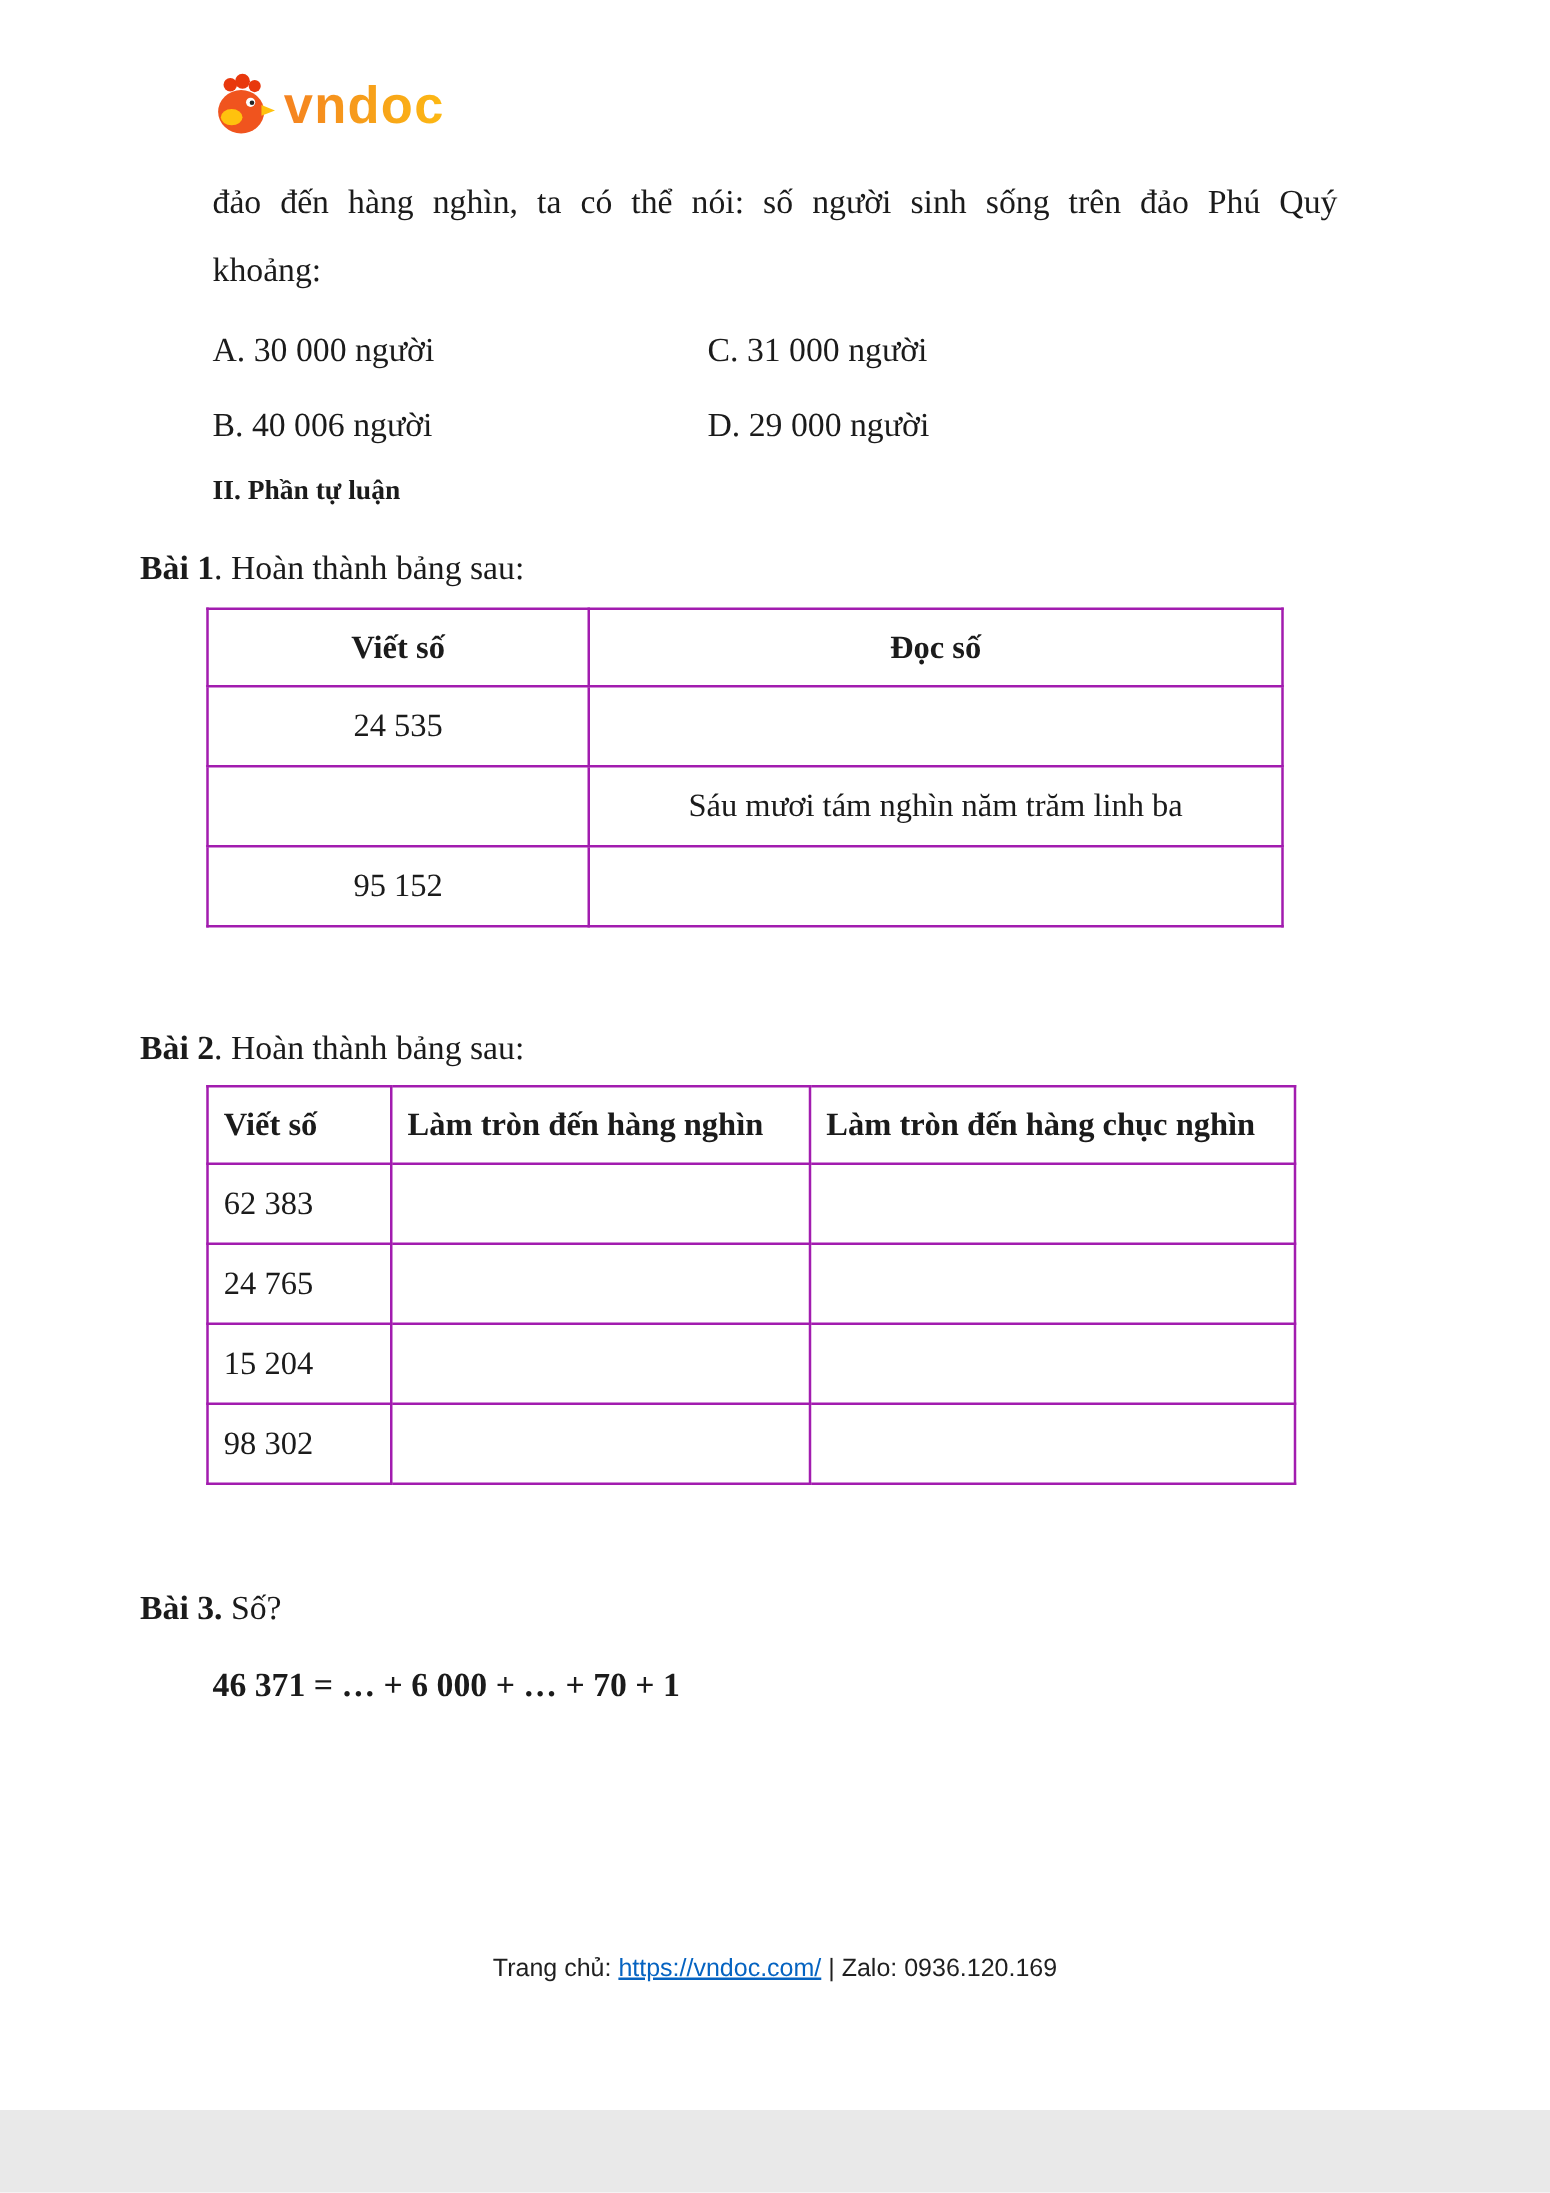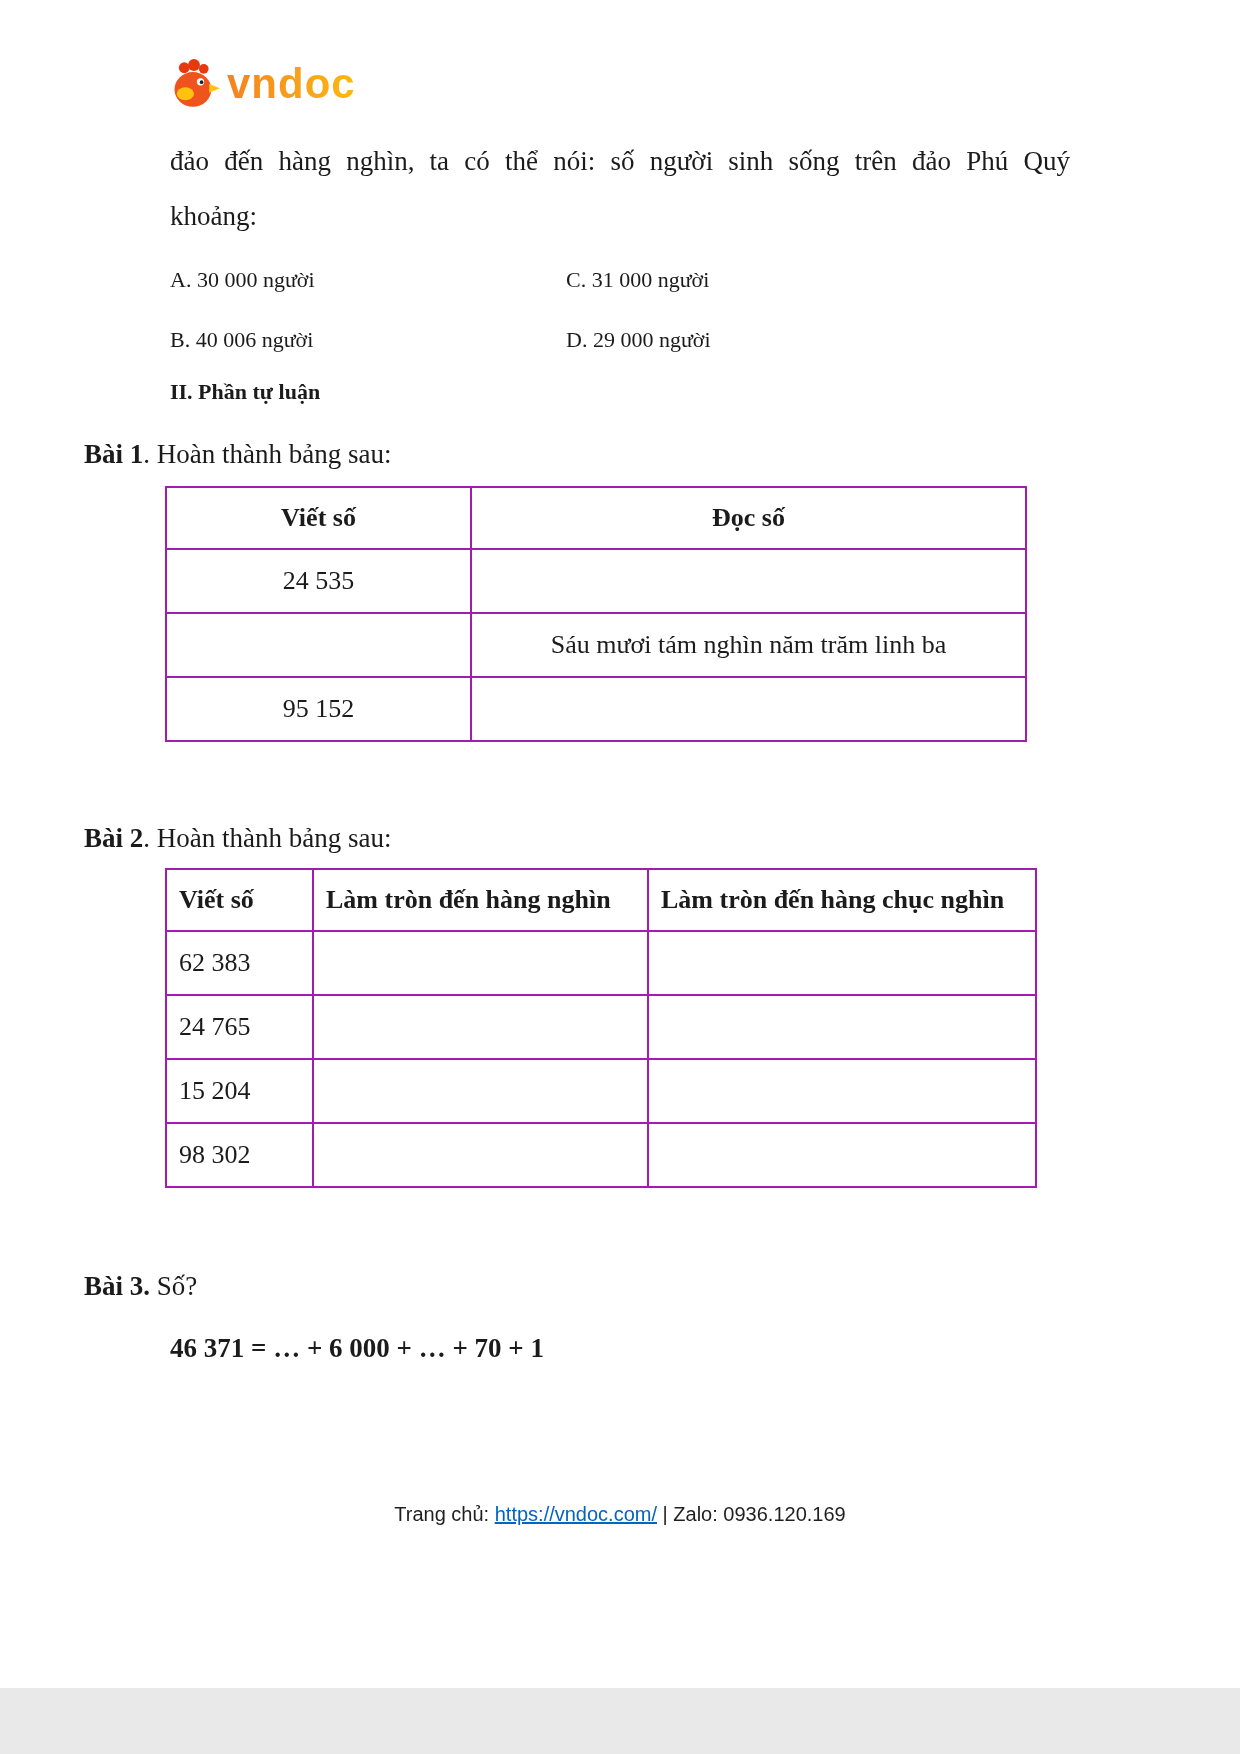--- a/index.html
+++ b/index.html
@@ -49,34 +49,34 @@
   .para .pline {
     display: block;
     line-height: 55px;
   }
 
   
   .choices {
     margin: 6px 18px 0 170px;
     display: grid;
     grid-template-columns: 396px auto;
-    font-size: 22px;
+    font-size: 27px;
   }
   .choice { line-height: 60px; }
 
   
   .section-title {
     margin: 2px 0 13px 170px;
     font-size: 22px;
     font-weight: bold;
     line-height: 40px;
     font-family: Liberation Serif, serif;
   }
   .ex-title {
-    margin: 22px 0 0 84px;
+    margin: 22px 0 0 112px;
     font-size: 27px;
     line-height: 40px;
   }
   .ex-title strong { font-weight: bold; }
 
   
   table {
     border-collapse: collapse;
     margin-left: 165px;
     table-layout: fixed;
@@ -105,21 +105,21 @@
   .equation {
     margin: 22px 0 0 170px;
     font-size: 27px;
     line-height: 40px;
     font-weight: bold;
   }
 
   
   .footer {
     position: absolute;
-    top: 1503px;
+    top: 1564px;
     left: 0;
     width: 100%;
     text-align: center;
     font-family: "Liberation Sans", sans-serif;
     font-size: 20px;
     color: #1f1f1f;
   }
   .footer a {
     color: #0563c1;
     text-decoration: underline;

